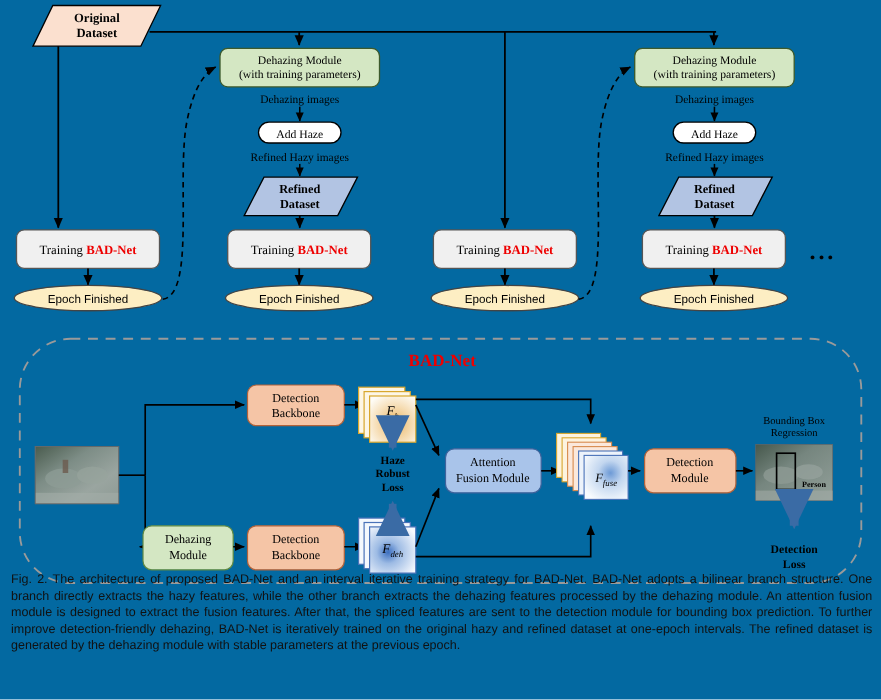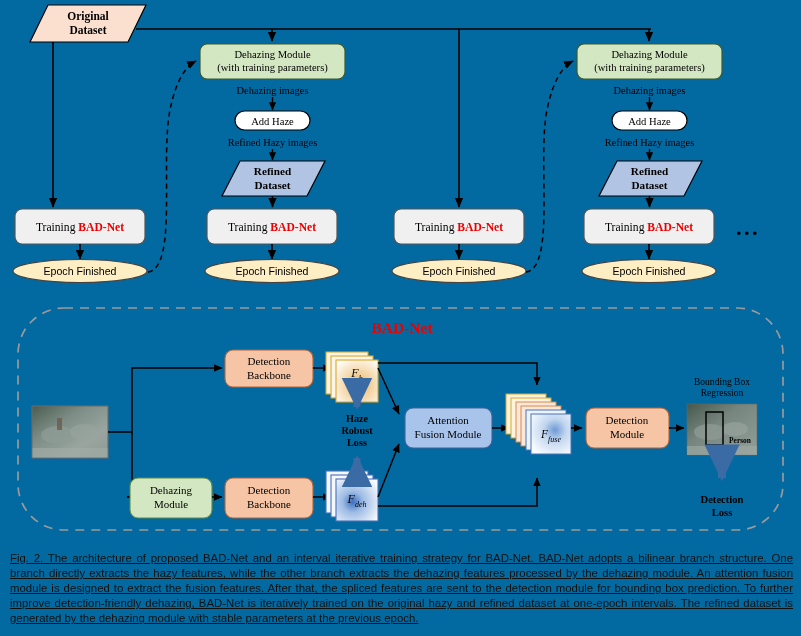--- a/index.html
+++ b/index.html
@@ -1,22 +1,22 @@
 <!DOCTYPE html>
 <html><head>
 <meta charset="utf-8">
 <style>
   html,body{margin:0;padding:0;background:#ffffff;}
   body{width:801px;height:636px;font-family:"Liberation Serif",serif;color:#000;}
   #page{position:relative;width:801px;height:636px;overflow:hidden;background:#0369a1;}
   svg.diagram{position:absolute;left:0;top:0;width:801px;height:545px;}
   .lbl{font-family:"Liberation Serif",serif;fill:#000;}
-  .cap{position:absolute;left:10px;top:551px;width:783px;
+  .cap{position:absolute;left:10px;top:520px;width:783px;
        font-family:"Liberation Sans",sans-serif;font-size:11.4px;line-height:15.1px;
-       text-align:justify;color:#111;text-decoration:underline;}
+       text-align:justify;color:#111;}
   .badname{fill:#ee0000;font-weight:bold;}
   .redtitle{fill:#ee0000;font-weight:bold;font-family:"Liberation Serif",serif;}
 </style>
 </head>
 <body>
 
 <div id="page">
 
 <svg class="diagram" viewBox="0 0 801 545">
   <defs>

